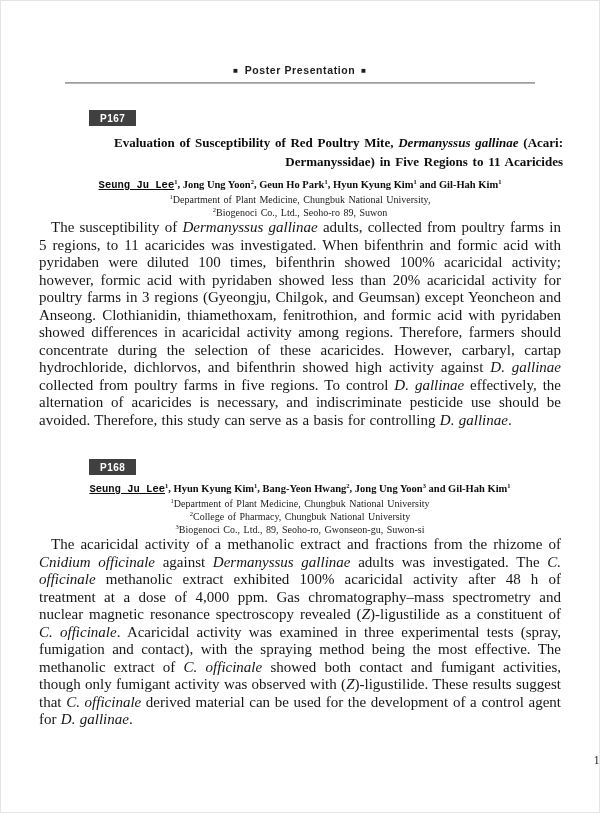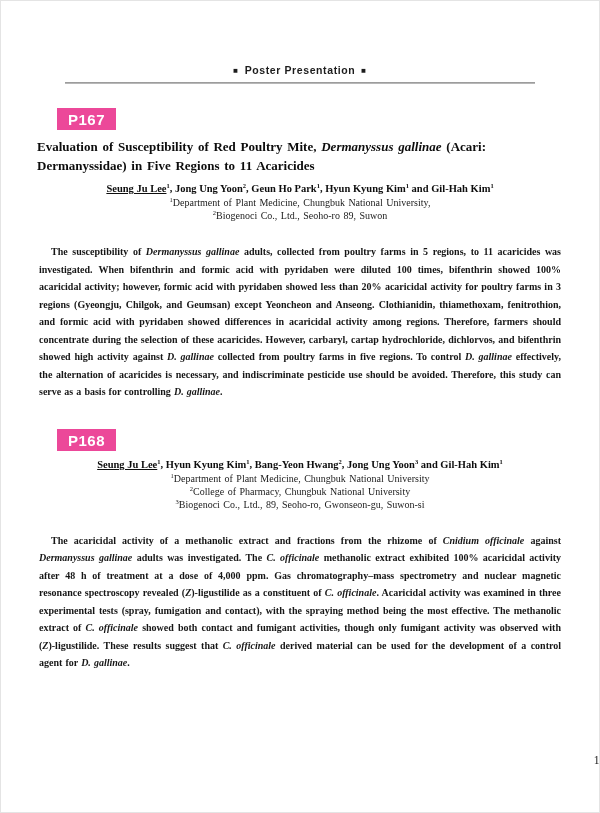--- a/index.html
+++ b/index.html
@@ -32,68 +32,67 @@
     height: 2px;
     background: linear-gradient(#8f8f8f, #c4c4c4);
   }
 
   
   .abstract { margin-top: 24px; }
   .abstract + .abstract { margin-top: 28px; }
 
   .badge {
     display: inline-block;
-    margin-left: 56px;
-    background: #ec4899;
+    margin-left: 88px;
+    background: #404040;
     color: #ffffff;
     font-family: "Liberation Sans", sans-serif;
-    font-size: 15px;
+    font-size: 10px;
     font-weight: bold;
     letter-spacing: 0.5px;
     padding: 3px 11px 2px 11px;
   }
 
   .title {
     margin: 7px 36px 0 36px;
-    text-align: left;
+    text-align: right;
     font-size: 13px;
     line-height: 19px;
     font-weight: bold;
     word-spacing: 1.5px;
     color: #0d0d0d;
   }
 
   .authors {
     margin-top: 8px;
     text-align: center;
     font-size: 10.5px;
     font-weight: bold;
     color: #0d0d0d;
   }
   .authors sup, .affil sup { font-size: 6.5px; line-height: 0; }
-  .u { text-decoration: underline; }
+  .u { text-decoration: underline; font-family: Liberation Mono, monospace; }
 
   .affils { margin-top: 2px; }
   .affil {
     text-align: center;
     font-size: 10px;
     line-height: 13px;
     word-spacing: 1px;
     color: #1a1a1a;
   }
 
   .body-text {
-    margin: 21px 38px 0 38px;
-    font-size: 10px;
+    margin: 0 38px 0 38px;
+    font-size: 15px;
     line-height: 17.5px;
     text-align: justify;
     text-indent: 12px;
     word-spacing: 0.6px;
     color: #161616;
-    font-weight: bold;
   }
 
   .keywords {
     margin: 7px 38px 0 38px;
     font-size: 10px;
     line-height: 13px;
     color: #161616;
   }
   .keywords b { word-spacing: 1px; }
 

